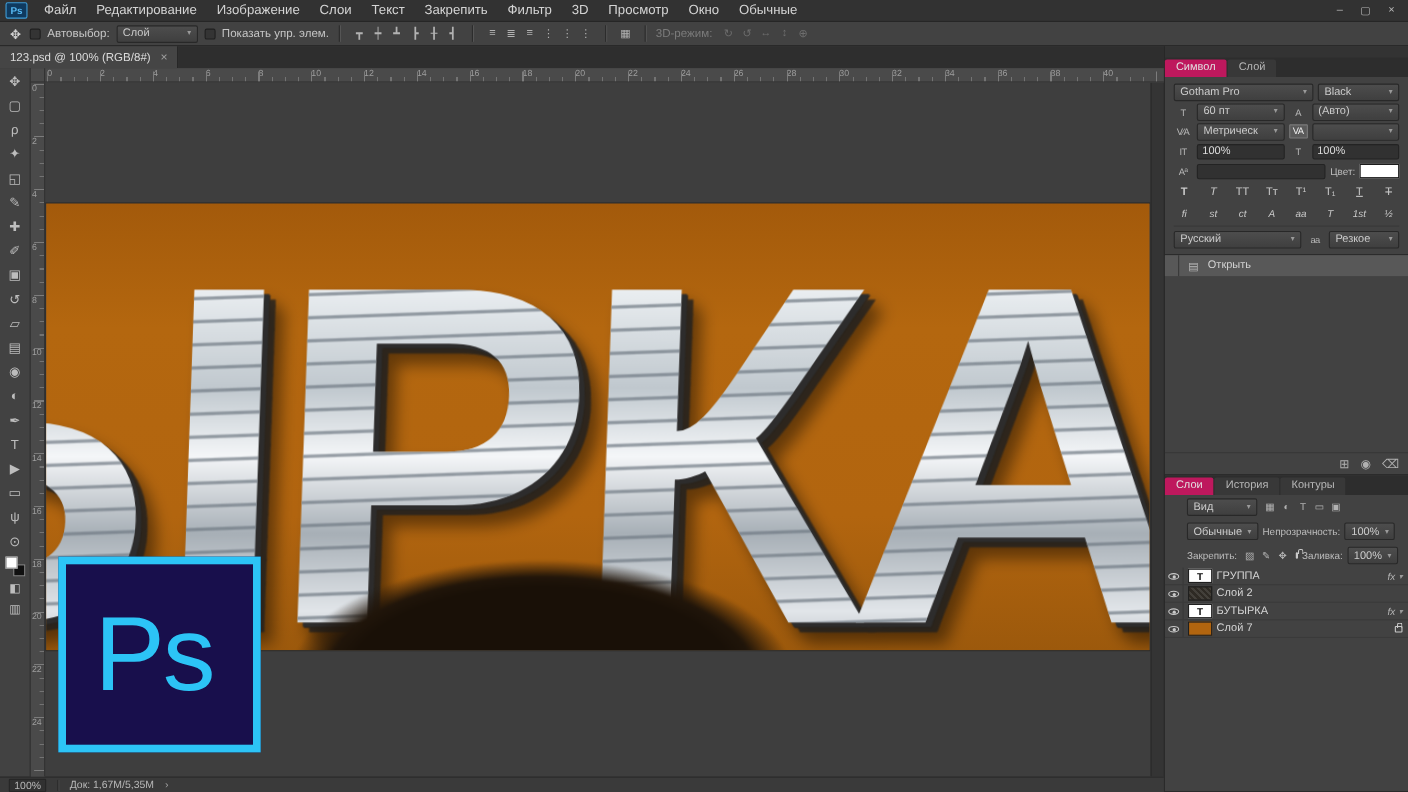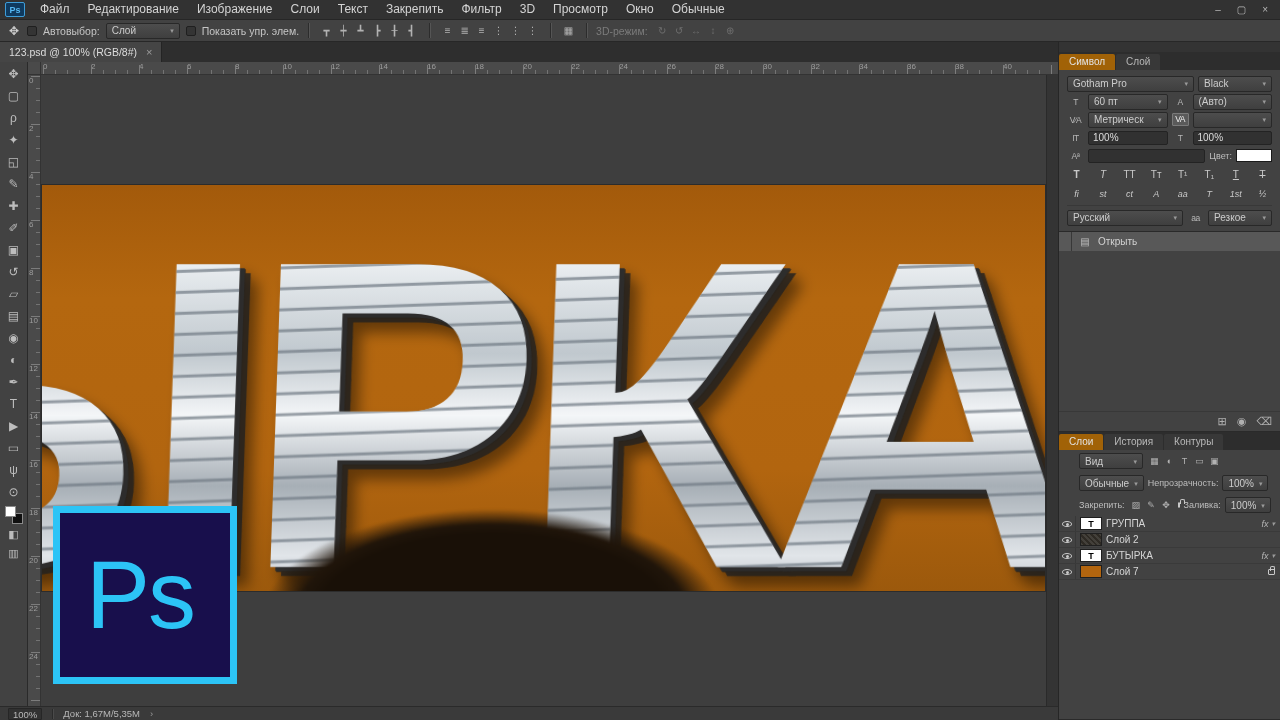--- a/index.html
+++ b/index.html
@@ -65,21 +65,21 @@
   .mound{position:absolute;left:170px;bottom:-6px;width:560px;height:120px;background:radial-gradient(60% 130% at 50% 115%,#191007 52%,#20150a 58%,rgba(28,18,9,0) 68%);filter:blur(1px)}
 
   .ps-overlay{position:absolute;left:25px;top:444px;width:184px;height:178px;border:7px solid #2cc4f6;background:#180f4c;display:flex;align-items:center;padding-left:26px;z-index:5}
   .ps-overlay span{font-size:96px;color:#2cc4f6;letter-spacing:-2px}
 
   
   .right-col{position:absolute;left:1058px;width:222px;top:42px;bottom:0;background:#333;border-left:1px solid #262626;display:flex;flex-direction:column;padding-top:10px}
   .panel{background:#424242;border-bottom:1px solid #2a2a2a}
   .ptabs{display:flex;background:#2d2d2d;height:18px;align-items:flex-end;gap:1px;padding:2px 0 0 0}
   .ptabs span{padding:2px 10px 3px;font-size:10px;color:#b8b8b8;background:#383838;border-radius:2px 2px 0 0}
-  .ptabs span.active{background:#a16207;color:#e2e2e2}
+  .ptabs span.active{background:#be185d;color:#e2e2e2}
 
   .charbody{padding:6px 8px;display:flex;flex-direction:column;gap:3px}
   .crow{display:flex;align-items:center;gap:4px;height:15px}
   .icn{width:17px;flex:none;text-align:center;font-size:8.5px;color:#b8b8b8;letter-spacing:-0.5px}
   .icn.vabox{background:#5a5a5a;border:1px solid #7a7a7a;color:#f0f0f0;height:13px;line-height:11px;border-radius:1px}
   .grow{flex:1}
   .w70{width:74px;flex:none}
   .w64{width:64px;flex:none}
   .w46{width:46px;flex:none}
   .fieldbox{background:#313131;border:1px solid #232323;height:14px;flex:1;border-radius:2px;padding:0 4px;font-size:10px;display:flex;align-items:center;color:#ddd}

